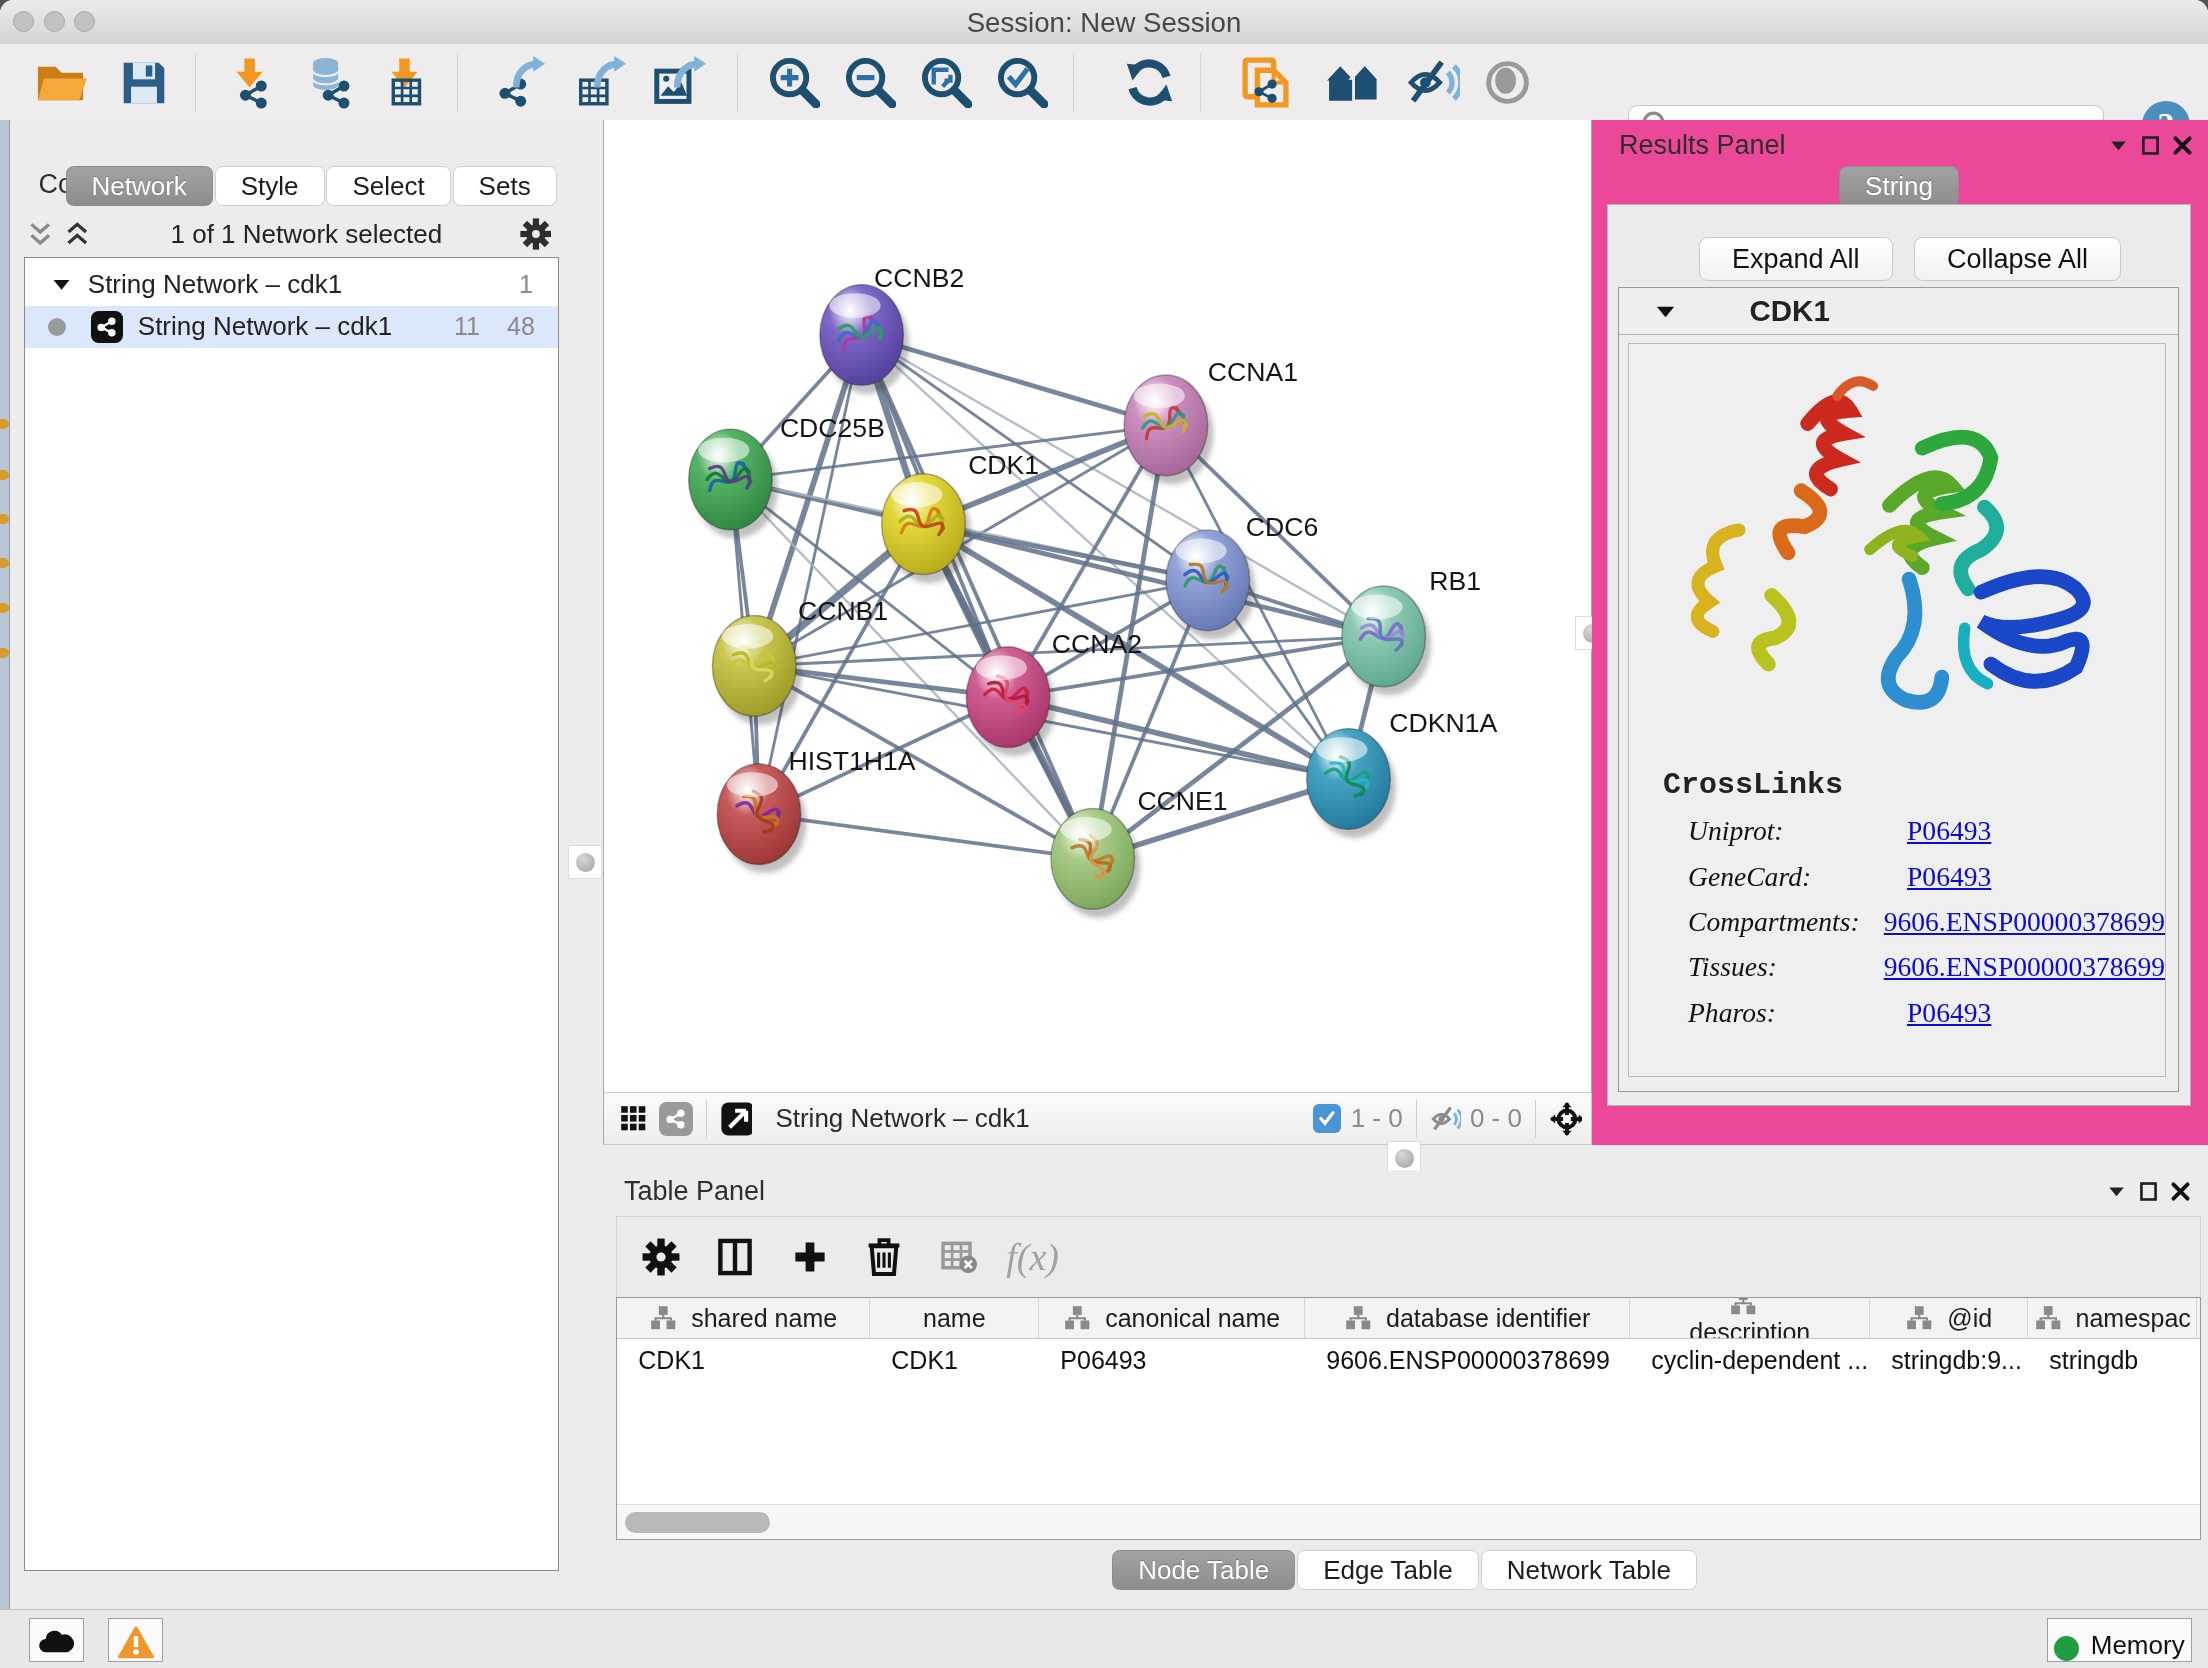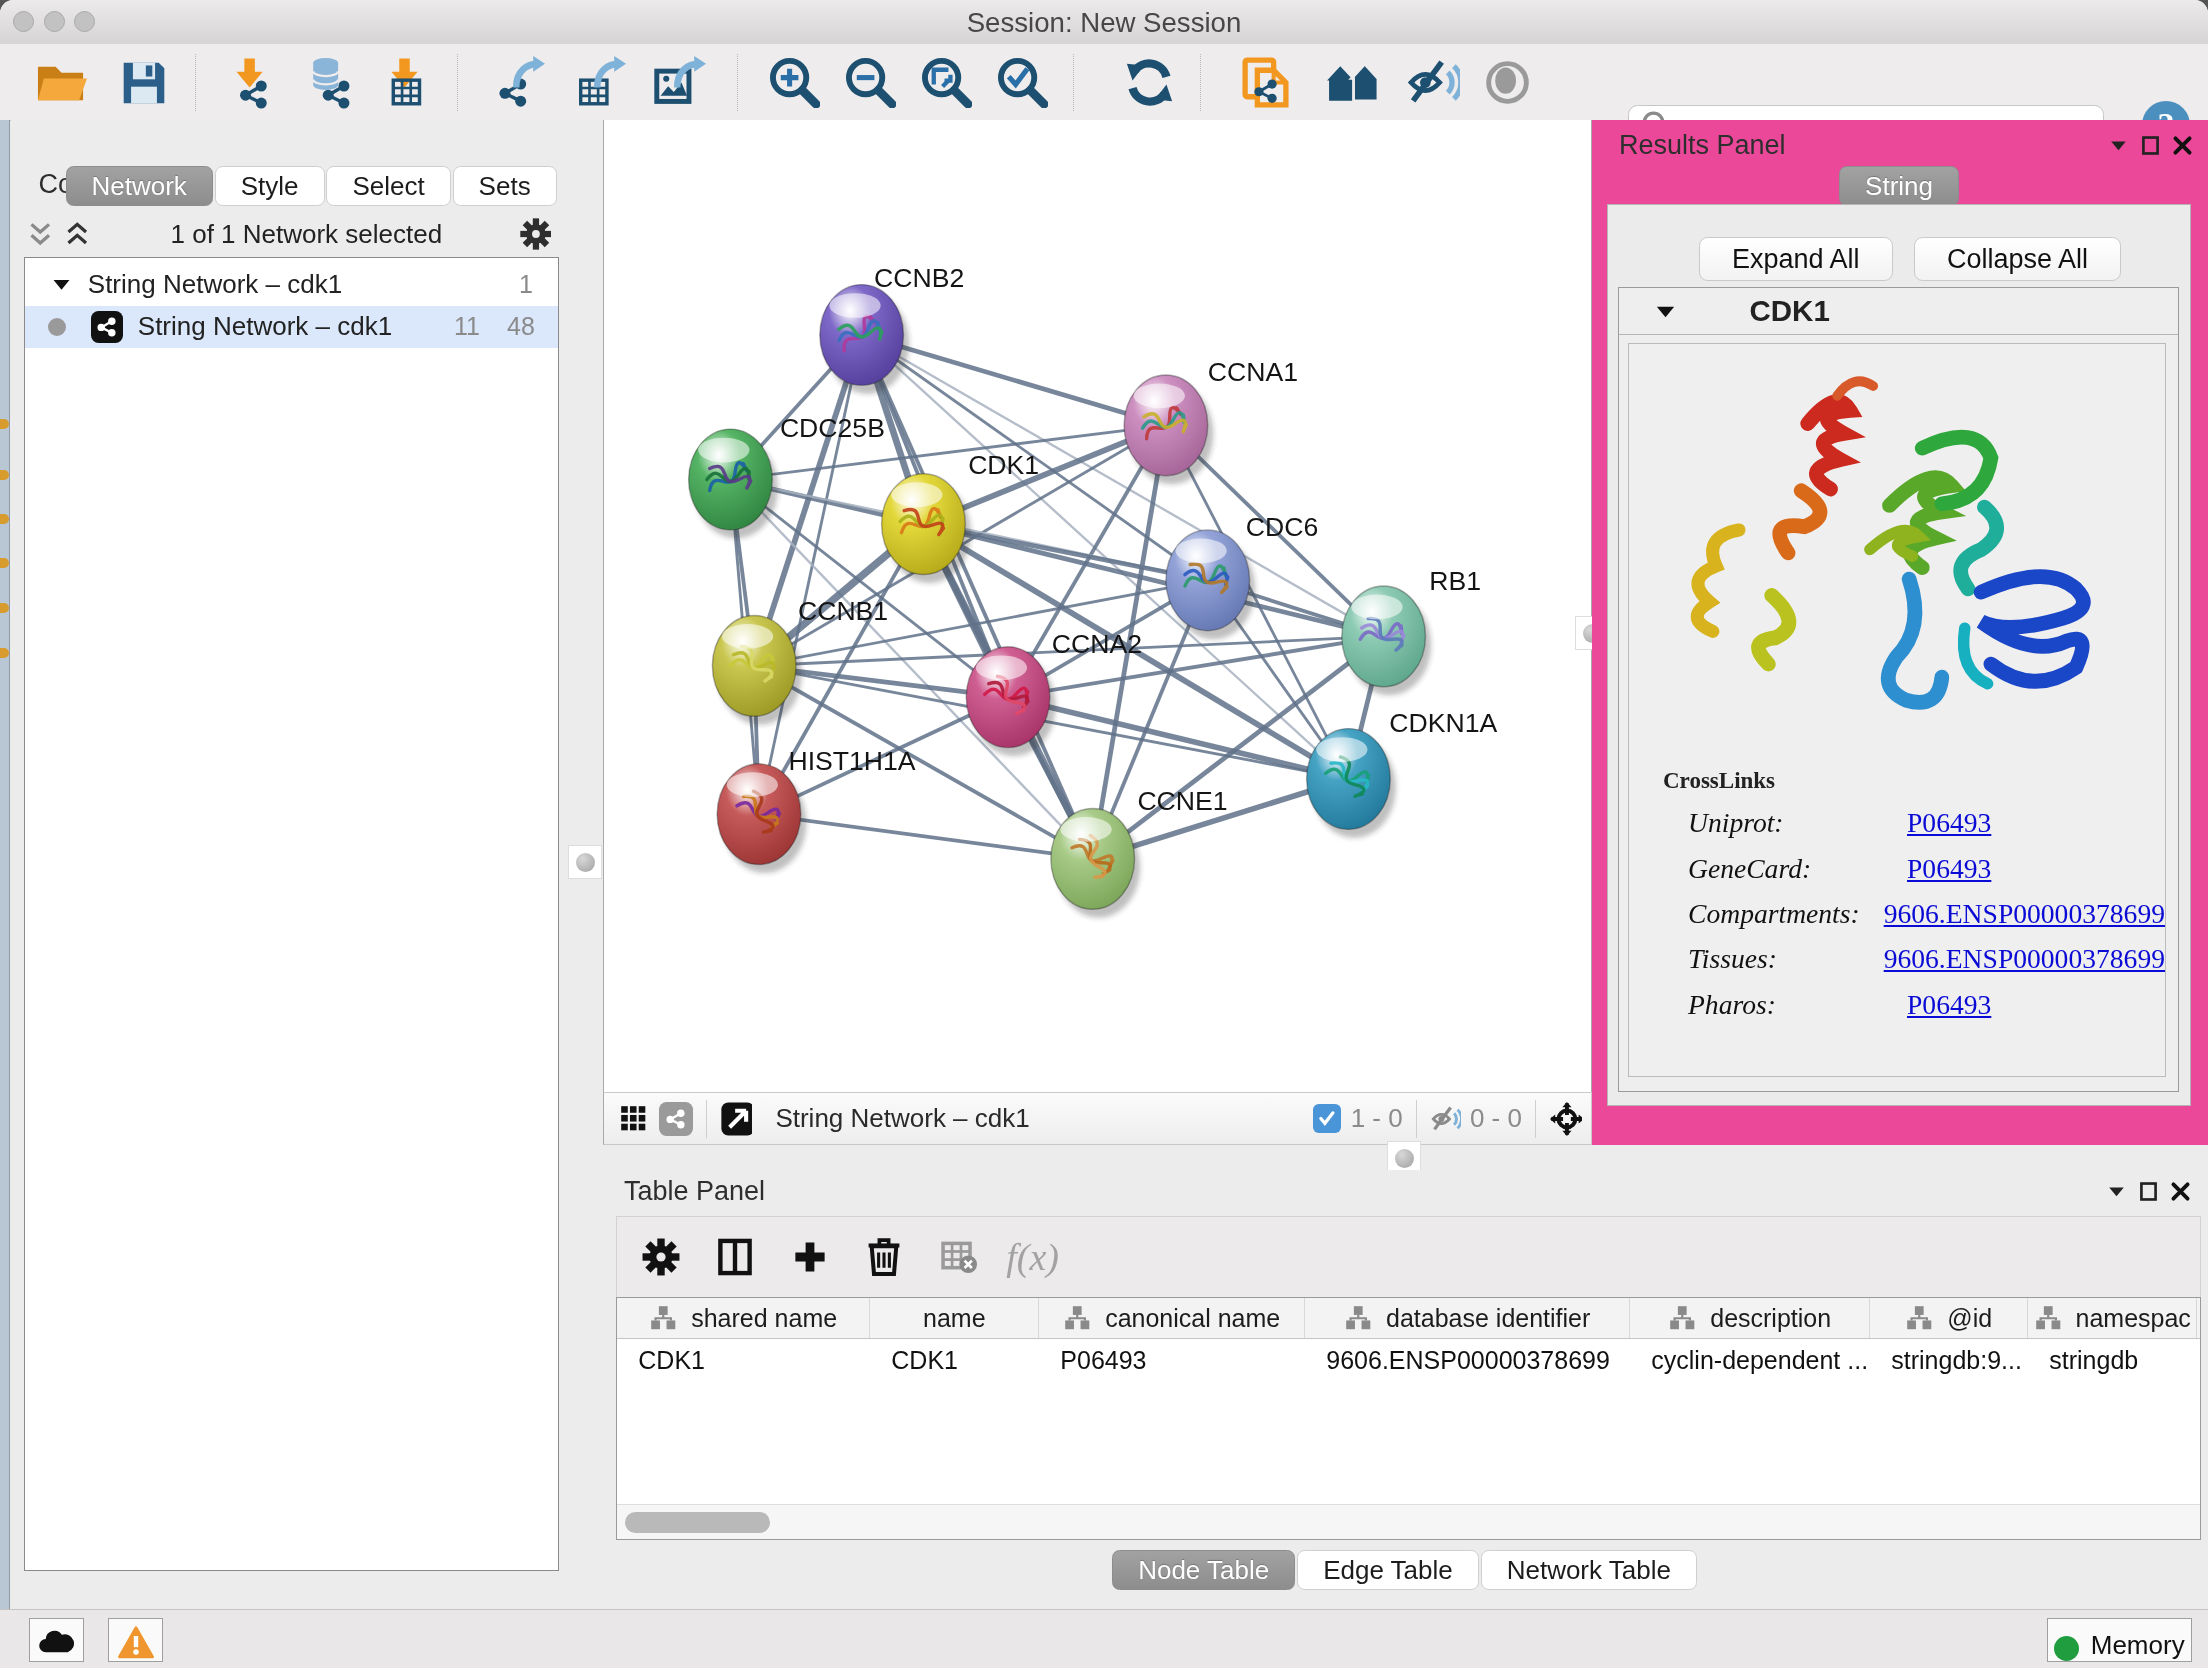--- a/index.html
+++ b/index.html
@@ -72,21 +72,21 @@
     border:1.9px solid #b5b5b5;box-sizing:border-box;}
   .rp-btn{height:42px;line-height:42px;padding:0 32px;background:linear-gradient(#ffffff,#f2f2f2);
     border:1px solid #c9c9c9;border-radius:8.6px;font-size:27px;color:#111;}
   #rp-section{position:absolute;left:9.5px;top:82px;width:561px;height:805px;background:#eeeeee;
     border:1.9px solid #9a9a9a;box-sizing:border-box;}
   #rp-sec-head{height:46px;display:flex;align-items:center;border-bottom:1.9px solid #b5b5b5;}
   #rp-gene{font-size:29.5px;font-weight:bold;margin-left:72px;}
   #rp-content{position:absolute;left:9.5px;top:55px;width:538px;height:734px;background:#f0efef;
     border:1px solid #bbb;box-sizing:border-box;}
   #rp-desc{font-size:27px;color:#1a1a1a;margin:15px 0 0 25px;}
-  #crosslinks-title{font-family:Liberation Serif, serif;font-weight:bold;font-size:23px;margin:9.5px 0 5.7px 34px;}
+  #crosslinks-title{font-family:Liberation Mono, monospace;font-weight:bold;font-size:30px;margin:9.5px 0 5.7px 34px;}
   .cl-row{display:flex;margin:13.3px 0 13.3px 59px;font-family:"Liberation Serif",serif;font-size:27.6px;}
   .cl-lbl{width:219px;color:#111;font-style:italic;}
   .cl-link{color:#0b0bd6;text-decoration:underline;}
   
   #table-panel{position:absolute;left:603px;top:1170px;width:1605px;height:439px;background:#ececec;}
   #tp-header{position:absolute;left:21px;top:3.8px;right:11.4px;height:36px;display:flex;align-items:center;}
   #tp-toolbar{position:absolute;left:13.3px;top:46px;width:1585px;height:82px;background:#eceaea;
     border:1px solid #d2d2d2;box-sizing:border-box;display:flex;align-items:center;}
   .tp-icon{width:61px;height:57px;display:flex;align-items:center;justify-content:center;margin-left:13.3px;}
   .fx{font-family:"Liberation Serif",serif;font-style:italic;font-size:38px;color:#a2a2a2;}
@@ -902,21 +902,21 @@
               <use href="#sym-tree" width="30" height="30"></use>
             </svg>
             <span>canonical name</span>
           </div>
           <div class="th" style="width: 325px;">
             <svg width="28.5" height="28.5" style="color: rgb(138, 138, 138);" viewBox="0 0 30 30">
               <use href="#sym-tree" width="30" height="30"></use>
             </svg>
             <span>database identifier</span>
           </div>
-          <div class="th" style="width: 240px;">
+          <div class="th" style="width: 240px; flex-direction: column;">
             <svg width="28.5" height="28.5" style="color: rgb(138, 138, 138);" viewBox="0 0 30 30">
               <use href="#sym-tree" width="30" height="30"></use>
             </svg>
             <span>description</span>
           </div>
           <div class="th" style="width: 158px;">
             <svg width="28.5" height="28.5" style="color: rgb(138, 138, 138);" viewBox="0 0 30 30">
               <use href="#sym-tree" width="30" height="30"></use>
             </svg>
             <span>@id</span>

